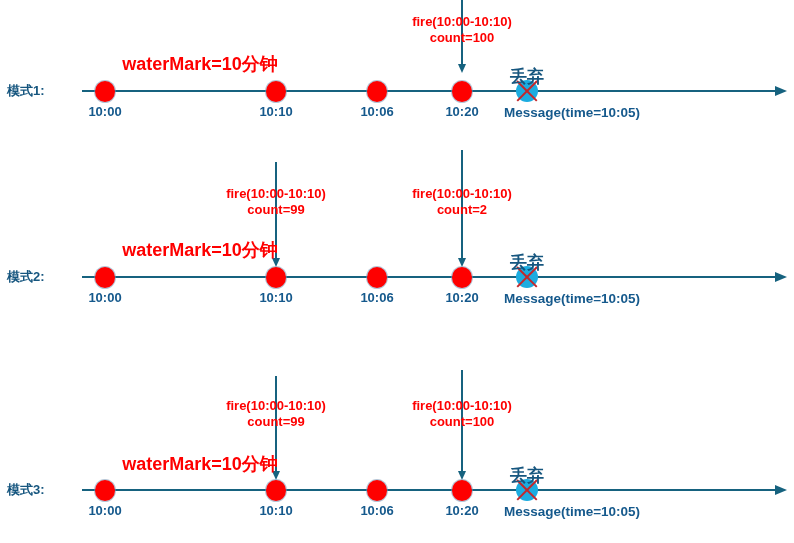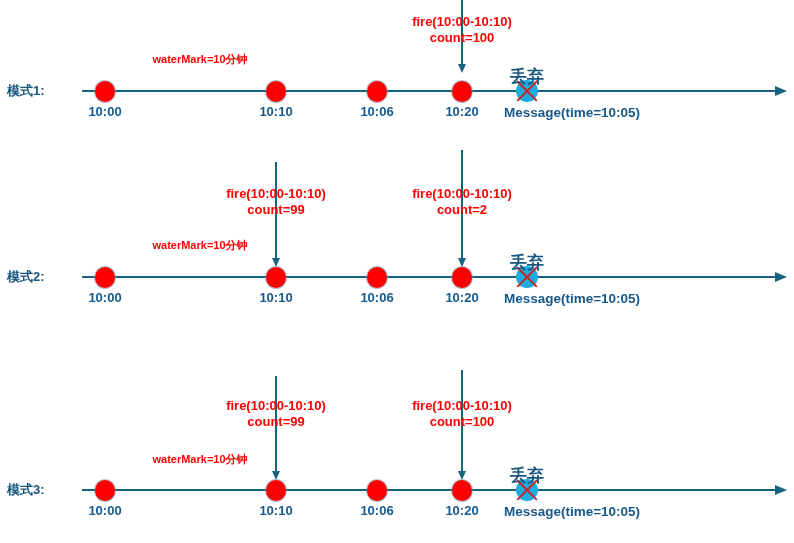--- a/index.html
+++ b/index.html
@@ -120,21 +120,21 @@
     top: 14px;
     font-size: 13.5px;
     font-weight: bold;
     color: #15598c;
     white-space: nowrap;
     transform: translateX(-50%);
   }
   
   .watermark {
     position: absolute;
-    font-size: 11px;
+    font-size: 18px;
     font-weight: bold;
     color: #fe0000;
     white-space: nowrap;
     transform: translateX(-50%);
   }
   
   .fire-arrow-line {
     position: absolute;
     width: 1.6px;
     background: #16627f;

